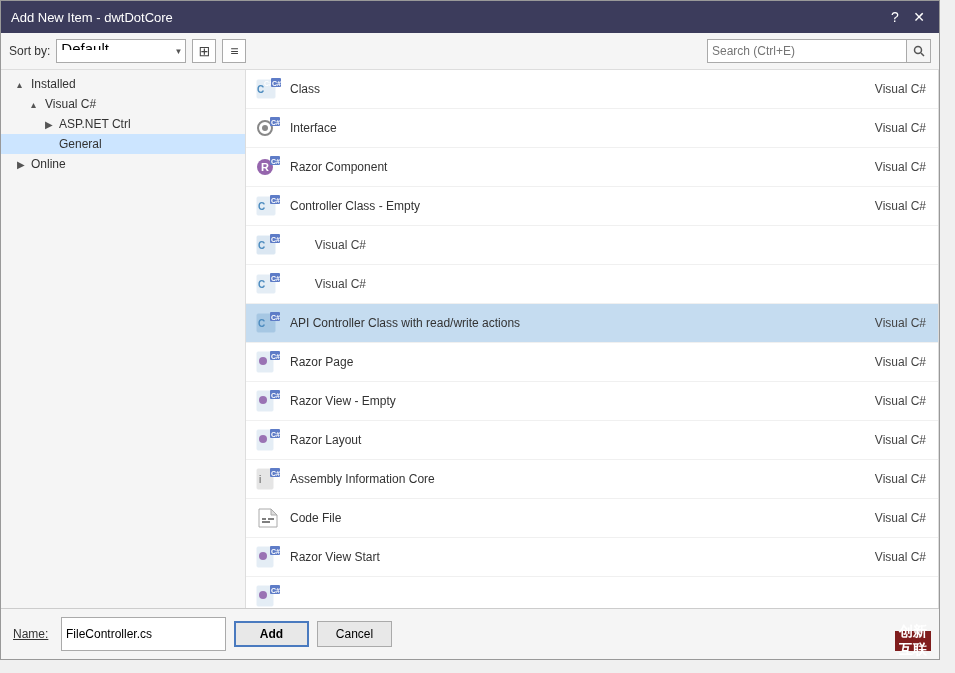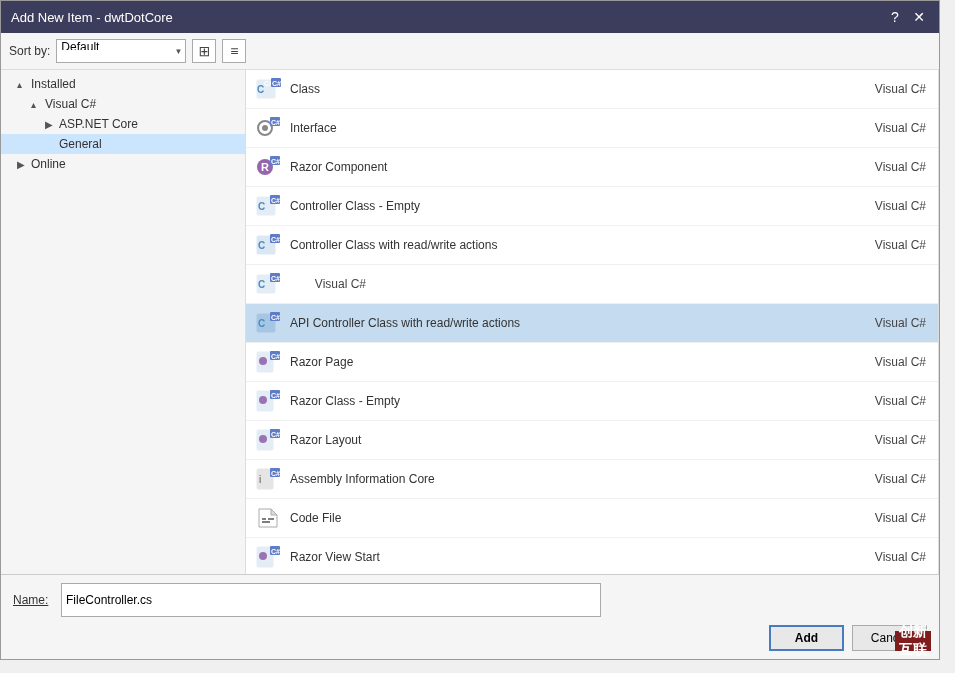--- a/index.html
+++ b/index.html
@@ -62,21 +62,21 @@
     .sort-label {
       font-size: 12px;
       color: #333;
     }
 
     .sort-select {
       height: 24px;
       border: 1px solid #aaa;
       background: #fff;
       padding: 0 20px 12px 4px;
-      font-size: 12px;
+      font-size: 15px;
       min-width: 130px;
       appearance: none;
       -webkit-appearance: none;
       cursor: pointer;
     }
 
     .sort-select-wrap {
       position: relative;
     }
 
@@ -233,21 +233,21 @@
 
     .info-description {
       color: #333;
       line-height: 1.4;
     }
 
     .footer {
       border-top: 1px solid #ccc;
       padding: 8px 12px;
       display: flex;
-      flex-direction: column;
+      flex-direction: row;
       gap: 8px;
       background: #f5f5f5;
     }
 
     .name-row {
       display: flex;
       align-items: center;
       gap: 8px;
     }
 
@@ -333,39 +333,48 @@
       <span class="sort-label">Sort by:</span>
       <div class="sort-select-wrap">
         <select class="sort-select">
           <option>Default</option>
           <option>Name</option>
           <option>Type</option>
         </select>
       </div>
       <button class="view-btn">⊞</button>
       <button class="view-btn">≡</button>
+      <div class="search-box">
+        <input class="search-input" type="text" placeholder="Search (Ctrl+E)" style="">
+        <button class="search-btn">
+          <svg width="12" height="12" viewBox="0 0 12 12">
+            <circle cx="5" cy="5" r="3.5" stroke="#555" stroke-width="1.5" fill="none"></circle>
+            <line x1="8" y1="8" x2="11" y2="11" stroke="#555" stroke-width="1.5"></line>
+          </svg>
+        </button>
+      </div>
     </div>
 
     <div class="main-area">
 
       <div class="sidebar">
 
         <div class="tree-item tree-indent-1">
           <span class="tree-arrow">▴</span>
           <span>Installed</span>
         </div>
 
         <div class="tree-item tree-indent-2">
           <span class="tree-arrow">▴</span>
           <span>Visual C#</span>
         </div>
 
         <div class="tree-item tree-indent-3">
           <span class="tree-arrow">▶</span>
-          <span>ASP.NET Core</span>
+          <span>ASP.NET Ctrl</span>
         </div>
 
         <div class="tree-item tree-indent-3 selected">
           <span class="tree-arrow"> </span>
           <span>General</span>
         </div>
 
         <div class="tree-item tree-indent-1">
           <span class="tree-arrow">▶</span>
           <span>Online</span>
@@ -431,21 +440,20 @@
 
           <div class="list-item">
             <div class="item-icon">
               <svg width="26" height="26" viewBox="0 0 26 26">
                 <rect x="2" y="4" width="18" height="18" rx="1" fill="#4e8cbf" opacity="0.2" stroke="#4e8cbf" stroke-width="1"></rect>
                 <text x="3" y="17" font-size="10" font-weight="bold" fill="#4e8cbf">C</text>
                 <rect x="15" y="2" width="10" height="9" rx="1" fill="#5e7cc7"></rect>
                 <text x="16" y="10" font-size="7" fill="#fff" font-weight="bold">C#</text>
               </svg>
             </div>
-            <span class="item-name">Controller Class with read/write actions</span>
             <span class="item-type">Visual C#</span>
           </div>
 
           <div class="list-item">
             <div class="item-icon">
               <svg width="26" height="26" viewBox="0 0 26 26">
                 <rect x="2" y="4" width="18" height="18" rx="1" fill="#4e8cbf" opacity="0.15" stroke="#4e8cbf" stroke-width="1"></rect>
                 <text x="3" y="17" font-size="10" font-weight="bold" fill="#4e8cbf">C</text>
                 <rect x="15" y="2" width="10" height="9" rx="1" fill="#5e7cc7"></rect>
                 <text x="16" y="10" font-size="7" fill="#fff" font-weight="bold">C#</text>
@@ -482,21 +490,21 @@
 
           <div class="list-item">
             <div class="item-icon">
               <svg width="26" height="26" viewBox="0 0 26 26">
                 <rect x="2" y="3" width="16" height="20" rx="1" fill="#4e8cbf" opacity="0.15" stroke="#4e8cbf" stroke-width="1"></rect>
                 <circle cx="8" cy="12" r="4" fill="#7b3f99" opacity="0.7"></circle>
                 <rect x="15" y="2" width="10" height="9" rx="1" fill="#5e7cc7"></rect>
                 <text x="16" y="10" font-size="7" fill="#fff" font-weight="bold">C#</text>
               </svg>
             </div>
-            <span class="item-name">Razor Class - Empty</span>
+            <span class="item-name">Razor View - Empty</span>
             <span class="item-type">Visual C#</span>
           </div>
 
           <div class="list-item">
             <div class="item-icon">
               <svg width="26" height="26" viewBox="0 0 26 26">
                 <rect x="2" y="3" width="16" height="20" rx="1" fill="#4e8cbf" opacity="0.15" stroke="#4e8cbf" stroke-width="1"></rect>
                 <circle cx="8" cy="12" r="4" fill="#7b3f99" opacity="0.7"></circle>
                 <rect x="15" y="2" width="10" height="9" rx="1" fill="#5e7cc7"></rect>
                 <text x="16" y="10" font-size="7" fill="#fff" font-weight="bold">C#</text>

